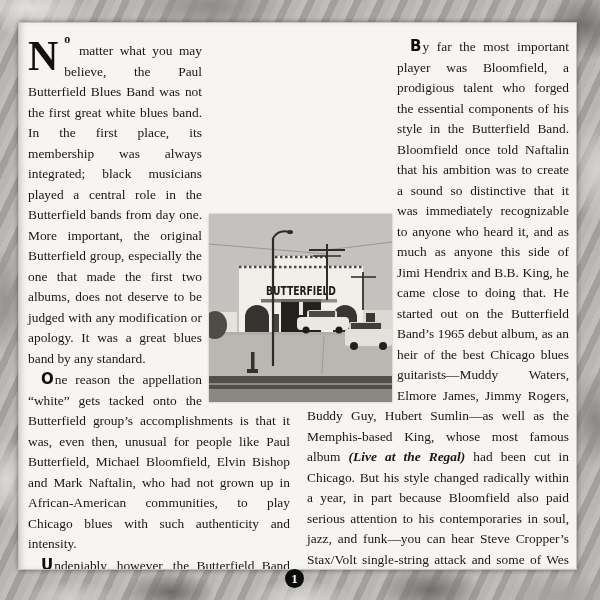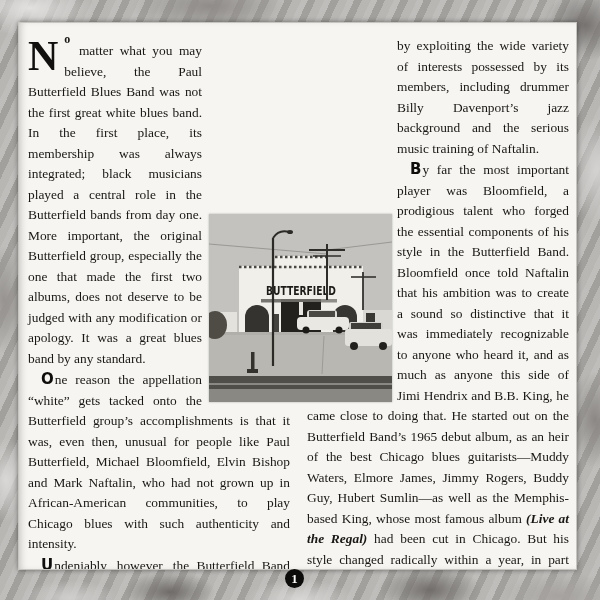--- a/index.html
+++ b/index.html
@@ -86,21 +86,20 @@
 
       <div class="col">
         <div class="spacer-right"></div>
         <p><span class="dropcap">N</span><sup class="dropcap-o">o</sup><span> matter what you may believe, the Paul Butterfield Blues Band was not the first great white blues band. In the first place, its membership was always integrated; black musicians played a central role in the Butterfield bands from day one. More important, the original Butterfield group, especially the one that made the first two albums, does not deserve to be judged with any modification or apology. It was a great blues band by any standard.</span></p>
         <p class="indent"><span class="initial">O</span><span>ne reason the appellation “white” gets tacked onto the Butterfield group’s accomplishments is that it was, even then, unusual for people like Paul Butterfield, Michael Bloomfield, Elvin Bishop and Mark Naftalin, who had not grown up in African-American communities, to play Chicago blues with such authenticity and intensity.</span></p>
         <p class="indent"><span class="initial">U</span><span>ndeniably, however, the Butterfield Band laid the foundation for much of the white rock experimentation of the mid-Sixties. It did this with the fiery emotional personality its central figures, singer/harpist Paul Butterfield and guitarist Michael Bloomfield, brought to remolding blues music, and</span></p>
       </div>
 
       <div class="col">
         <div class="spacer-left"></div>
-        <p><span>by exploiting the wide variety of interests possessed by its members, including drummer Billy Davenport’s jazz background and the serious music training of Naftalin.</span></p>
         <p class="indent"><span class="initial">B</span><span>y far the most important player was Bloomfield, a prodigious talent who forged the essential components of his style in the Butterfield Band. Bloomfield once told Naftalin that his ambition was to create a sound so distinctive that it was immediately recognizable to anyone who heard it, and as much as anyone this side of Jimi Hendrix and B.B. King, he came close to doing that. He started out on the Butterfield Band’s 1965 debut album, as an heir of the best Chicago blues guitarists—Muddy Waters, Elmore James, Jimmy Rogers, Buddy Guy, Hubert Sumlin—as well as the Memphis-based King, whose most famous album </span><span class="album">(Live at the Regal)</span><span> had been cut in Chicago. But his style changed radically within a year, in part because Bloomfield also paid serious attention to his contemporaries in soul, jazz, and funk—you can hear Steve Cropper’s Stax/Volt single-string attack and some of Wes Montgomery’s</span></p>
       </div>
 
     </div>
 
     <svg id="photo" viewBox="0 0 183 188" xmlns="http://www.w3.org/2000/svg">
 
       <rect x="0" y="0" width="183" height="188" fill="#c3c2be"></rect>
 
       <rect x="0" y="118" width="183" height="70" fill="#b0afa9"></rect>

